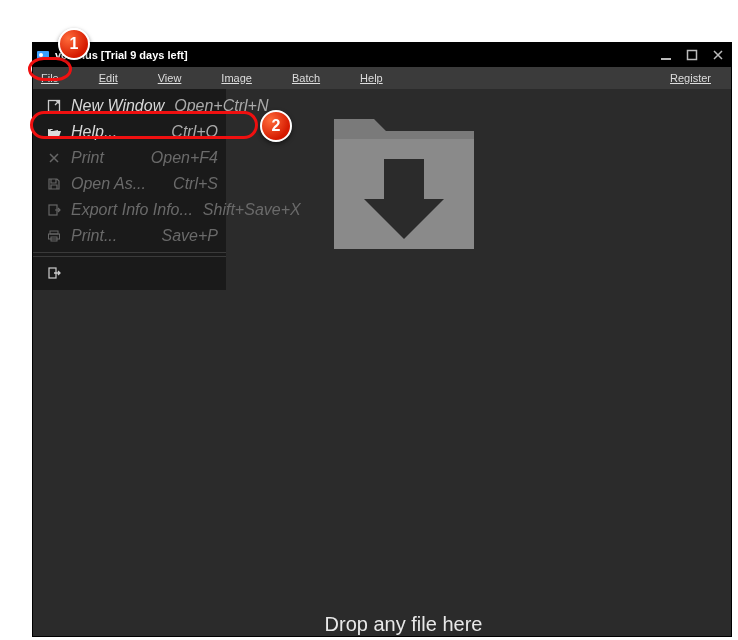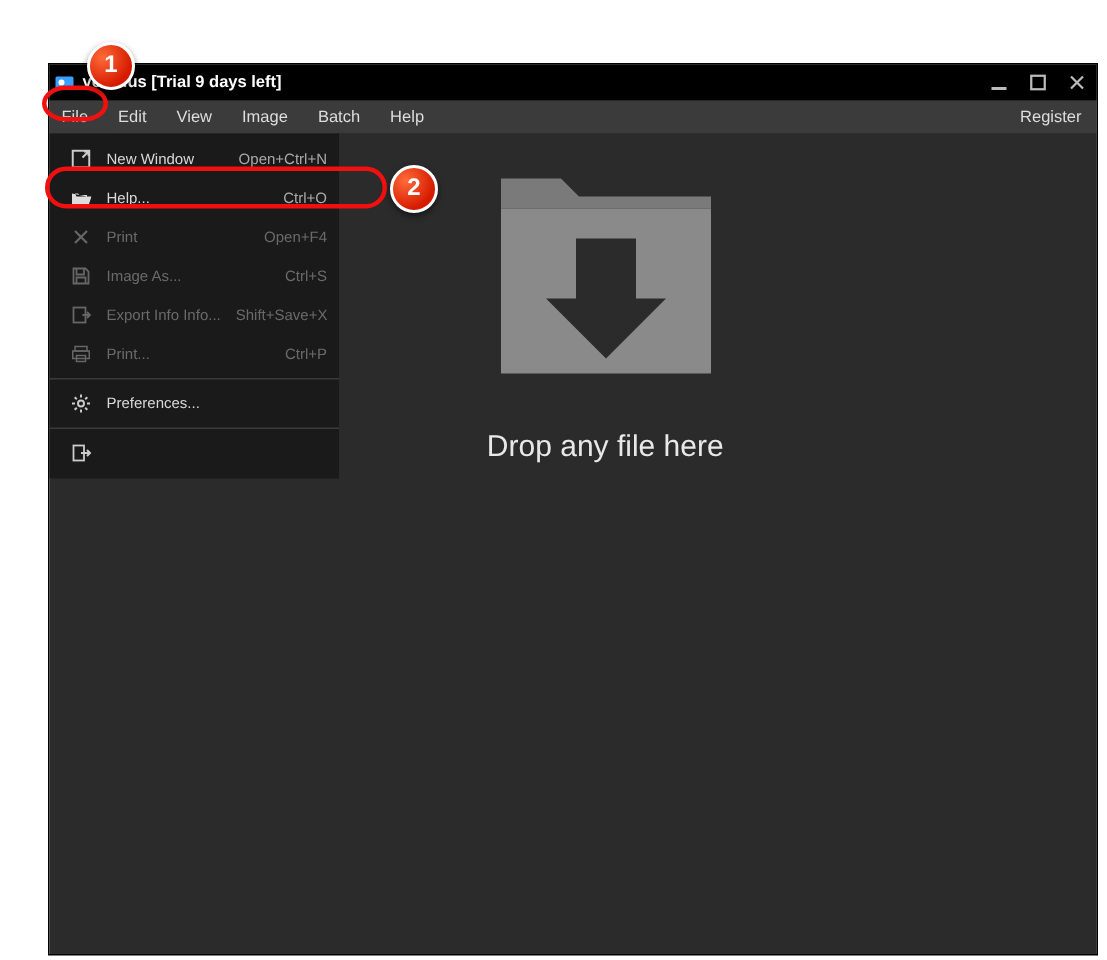--- a/index.html
+++ b/index.html
@@ -9,29 +9,29 @@
 
   .window { position: absolute; left: 33px; top: 43px; width: 698px; height: 593px; background: #2b2b2b; }
   .titlebar { height: 24px; background: #000; display: flex; align-items: center; color: #fff; font-size: 11px; }
   .title-icon { width: 20px; display: flex; align-items: center; justify-content: center; }
   .title-text { flex: 1; padding-left: 2px; font-weight: bold; }
   .win-controls { display: flex; }
   .win-btn { width: 26px; height: 24px; display: flex; align-items: center; justify-content: center; }
   .win-btn svg { display: block; }
 
   .menubar { height: 22px; background: #3b3b3b; display: flex; align-items: stretch; font-size: 11px; color: #ddd; }
-  .menu-item { display: flex; align-items: center; padding: 0 10px; cursor: default; }
+  .menu-item { display: flex; align-items: center; padding: 0 20px; cursor: default; text-decoration: underline; }
   .menu-item.first { padding-left: 8px; }
   .menubar .spacer { flex: 1; }
 
-  .content { position: absolute; left: 0; top: 46px; right: 0; bottom: 0; background: #2b2b2b; display: flex; align-items: center; justify-content: flex-start; flex-direction: column; margin-left: 43px; }
+  .content { position: absolute; left: 0; top: 46px; right: 0; bottom: 0; background: #2b2b2b; display: flex; align-items: center; justify-content: space-between; flex-direction: column; margin-left: 43px; }
   .drop-icon { display: flex; align-items: center; justify-content: center; }
   .drop-text { margin-top: 18px; color: #e8e8e8; font-size: 20px; font-family: "Segoe UI", Tahoma, sans-serif; }
 
-  .dropdown { position: absolute; left: 33px; top: 89px; width: 193px; background: #1a1a1a; color: #d8d8d8; font-size: 10px; padding: 4px 0; }
+  .dropdown { position: absolute; left: 33px; top: 89px; width: 193px; background: #1a1a1a; color: #d8d8d8; font-size: 16px; padding: 4px 0; font-style: italic; }
   .dd-item { height: 26px; display: flex; align-items: center; padding: 0 8px 0 10px; }
   .dd-item .dd-icon { width: 22px; display: flex; align-items: center; justify-content: center; flex-shrink: 0; }
   .dd-item .dd-label { flex: 1; padding-left: 6px; white-space: nowrap; }
   .dd-item .dd-shortcut { color: #aaa; padding-left: 10px; white-space: nowrap; }
   .dd-item.disabled { color: #6a6a6a; }
   .dd-item.disabled .dd-shortcut { color: #6a6a6a; }
   .dd-sep { height: 1px; background: #3a3a3a; margin: 3px 0; }
 
   .ring { position: absolute; border: 3px solid #f01010; border-radius: 16px/12px; pointer-events: none; }
   .ring1 { left: 28px; top: 57px; width: 44px; height: 24px; }
@@ -132,21 +132,21 @@
       </span>
     <span class="dd-label">Print</span>
     <span class="dd-shortcut">Open+F4</span>
   </div>
   <div class="dd-item disabled">
     <span class="dd-icon">
         <svg width="14" height="14">
           <path d="M2 2 L10 2 L12 4 L12 12 L2 12 Z M4 2 L4 6 L9 6 L9 2 M4 8 L10 8 L10 12 L4 12 Z" fill="none" stroke="#666" stroke-width="1.2"></path>
         </svg>
       </span>
-    <span class="dd-label">Image As...</span>
+    <span class="dd-label">Open As...</span>
     <span class="dd-shortcut">Ctrl+S</span>
   </div>
   <div class="dd-item disabled">
     <span class="dd-icon">
         <svg width="14" height="14">
           <rect x="2" y="2" width="8" height="10" fill="none" stroke="#666" stroke-width="1.2"></rect>
           <path d="M8 7 L13 7 M11 5 L13 7 L11 9" stroke="#666" stroke-width="1.2" fill="none"></path>
         </svg>
       </span>
     <span class="dd-label">Export Info Info...</span>
@@ -154,42 +154,23 @@
   </div>
   <div class="dd-item disabled">
     <span class="dd-icon">
         <svg width="14" height="14">
           <rect x="3" y="2" width="8" height="3" fill="none" stroke="#666"></rect>
           <rect x="1.5" y="5" width="11" height="5" fill="none" stroke="#666"></rect>
           <rect x="4" y="8" width="6" height="4" fill="none" stroke="#666"></rect>
         </svg>
       </span>
     <span class="dd-label">Print...</span>
-    <span class="dd-shortcut">Ctrl+P</span>
+    <span class="dd-shortcut">Save+P</span>
   </div>
   <div class="dd-sep"></div>
-  <div class="dd-item">
-    <span class="dd-icon">
-        <svg width="14" height="14">
-          <circle cx="7" cy="7" r="2" fill="none" stroke="#ccc" stroke-width="1.3"></circle>
-          <g stroke="#ccc" stroke-width="1.3">
-            <line x1="7" y1="1" x2="7" y2="3"></line>
-            <line x1="7" y1="11" x2="7" y2="13"></line>
-            <line x1="1" y1="7" x2="3" y2="7"></line>
-            <line x1="11" y1="7" x2="13" y2="7"></line>
-            <line x1="2.8" y1="2.8" x2="4.2" y2="4.2"></line>
-            <line x1="9.8" y1="9.8" x2="11.2" y2="11.2"></line>
-            <line x1="11.2" y1="2.8" x2="9.8" y2="4.2"></line>
-            <line x1="4.2" y1="9.8" x2="2.8" y2="11.2"></line>
-          </g>
-        </svg>
-      </span>
-    <span class="dd-label">Preferences...</span>
-    <span class="dd-shortcut"></span>
-  </div>
   <div class="dd-sep"></div>
   <div class="dd-item">
     <span class="dd-icon">
         <svg width="14" height="14">
           <rect x="2" y="2" width="7" height="10" fill="none" stroke="#ccc" stroke-width="1.2"></rect>
           <path d="M7 7 L13 7 M11 5 L13 7 L11 9" stroke="#ccc" stroke-width="1.3" fill="none"></path>
         </svg>
       </span>
     <span class="dd-shortcut"></span>
   </div>

